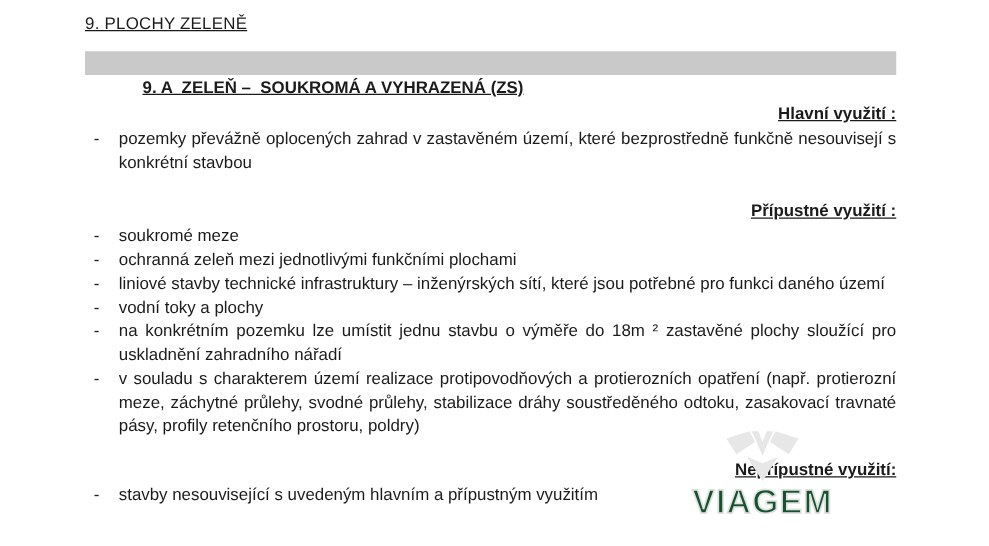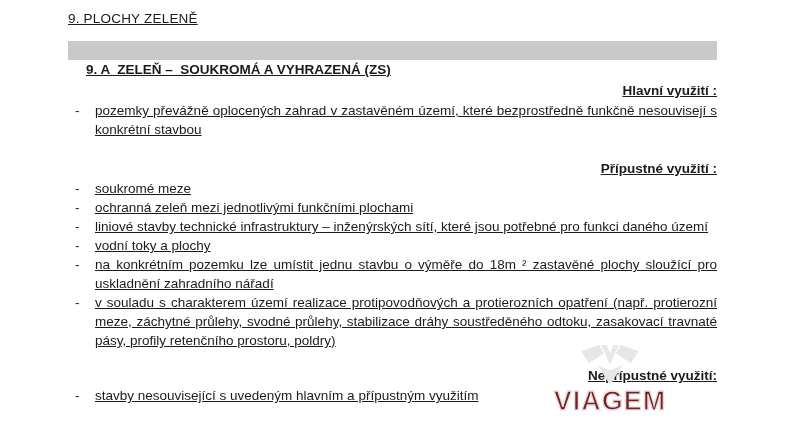--- a/index.html
+++ b/index.html
@@ -35,40 +35,40 @@
     background: #c9c9c9;
     height: 19px;
     line-height: 19px;
     padding-left: 3px;
     font-size: 13.5px;
     font-weight: bold;
     white-space: pre;
   }
   .section-bar span {
     text-decoration: underline;
+    margin-left: 28px;
   }
   .sec-heading {
     font-size: 13.5px;
     font-weight: bold;
     text-decoration: underline;
     line-height: 19px;
     white-space: pre-wrap;
     text-align: right;
   }
   .mt-first { margin-top: 21px; }
   .mt-sec   { margin-top: 20px; }
   .mt-last  { margin-top: 16px; }
   .items { margin-top: 1px; }
   .item {
     position: relative;
     padding-left: 27px;
     font-size: 13.5px;
     line-height: 19px;
     text-align: justify;
-    text-decoration: underline;
   }
   .item::before {
     content: "-";
     position: absolute;
     left: 7px;
     top: 0;
   }
   .watermark {
     position: absolute;
     left: 548px;
@@ -79,21 +79,21 @@
   }
   .watermark svg {
     display: block;
     margin: 0 auto;
   }
   .watermark-text {
     margin-top: -2px;
     font-size: 27px;
     font-weight: bold;
     letter-spacing: 1px;
-    color: #7f1d1d;
+    color: #14532d;
     -webkit-text-stroke: 1.4px #e2e2e2;
     line-height: 28px;
   }
 </style>
 </head>
 <body>
 
 <div class="page">
 
   <div class="doc-title">9. PLOCHY ZELENĚ</div>

